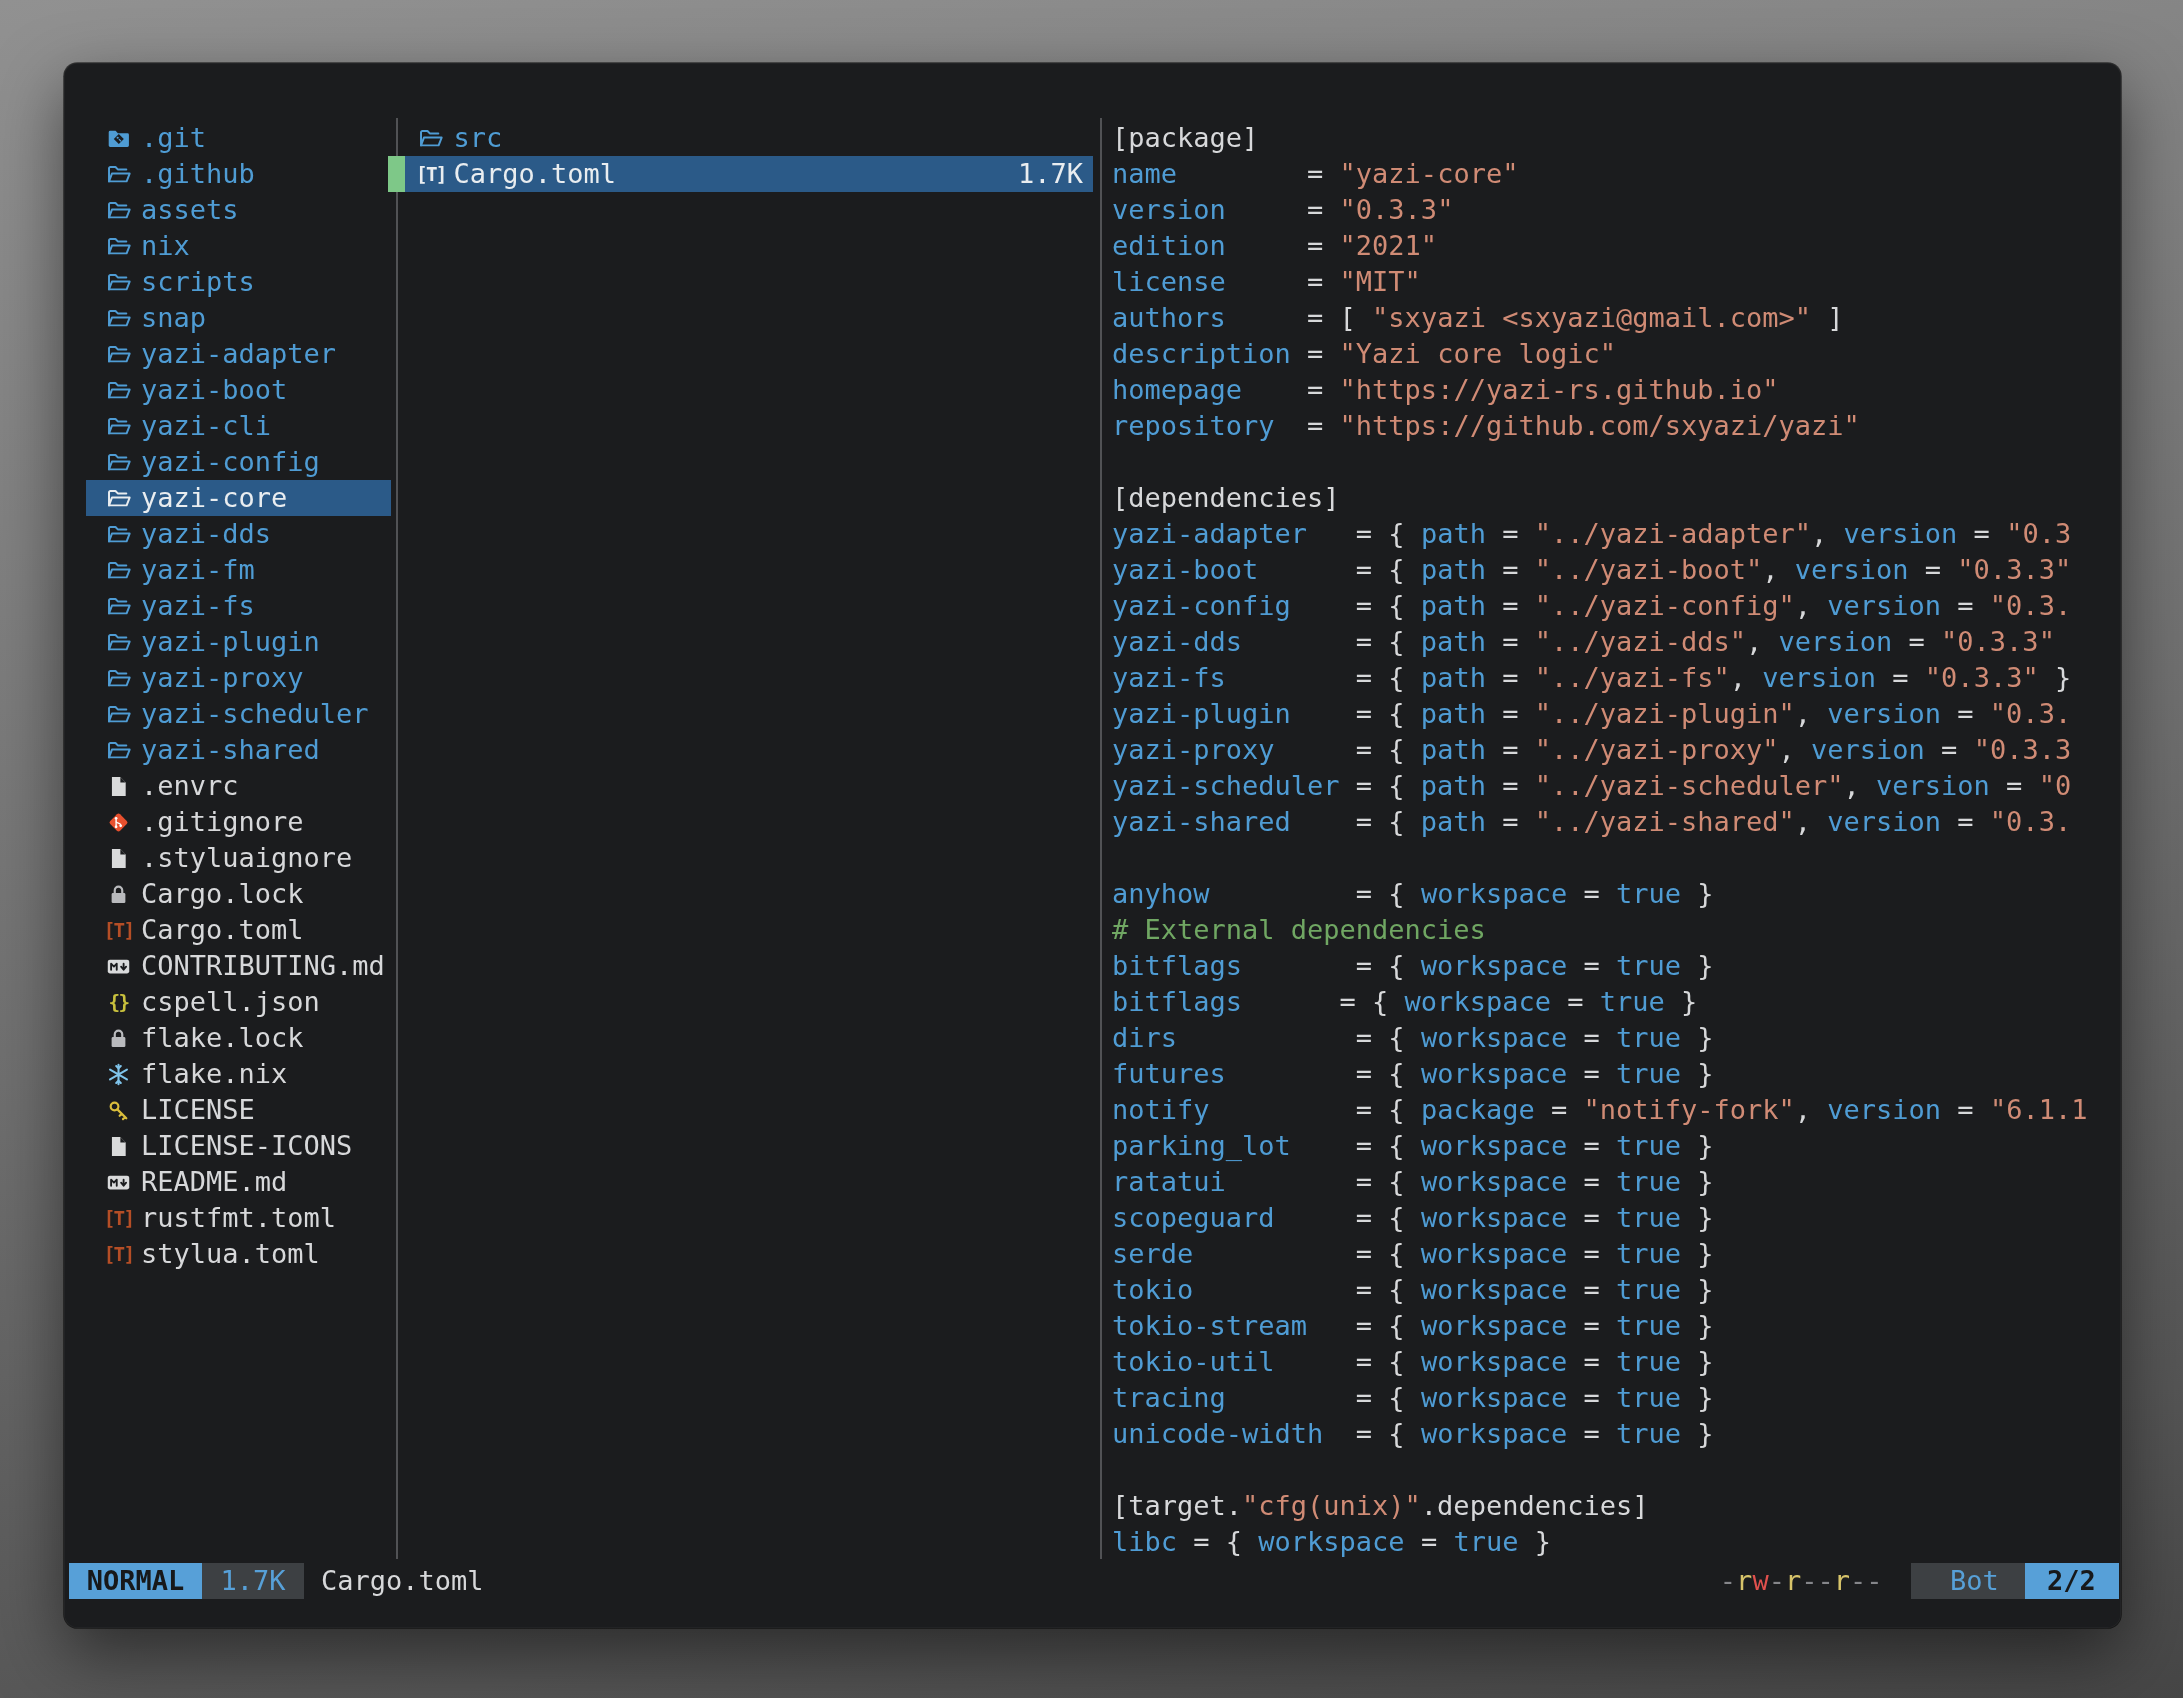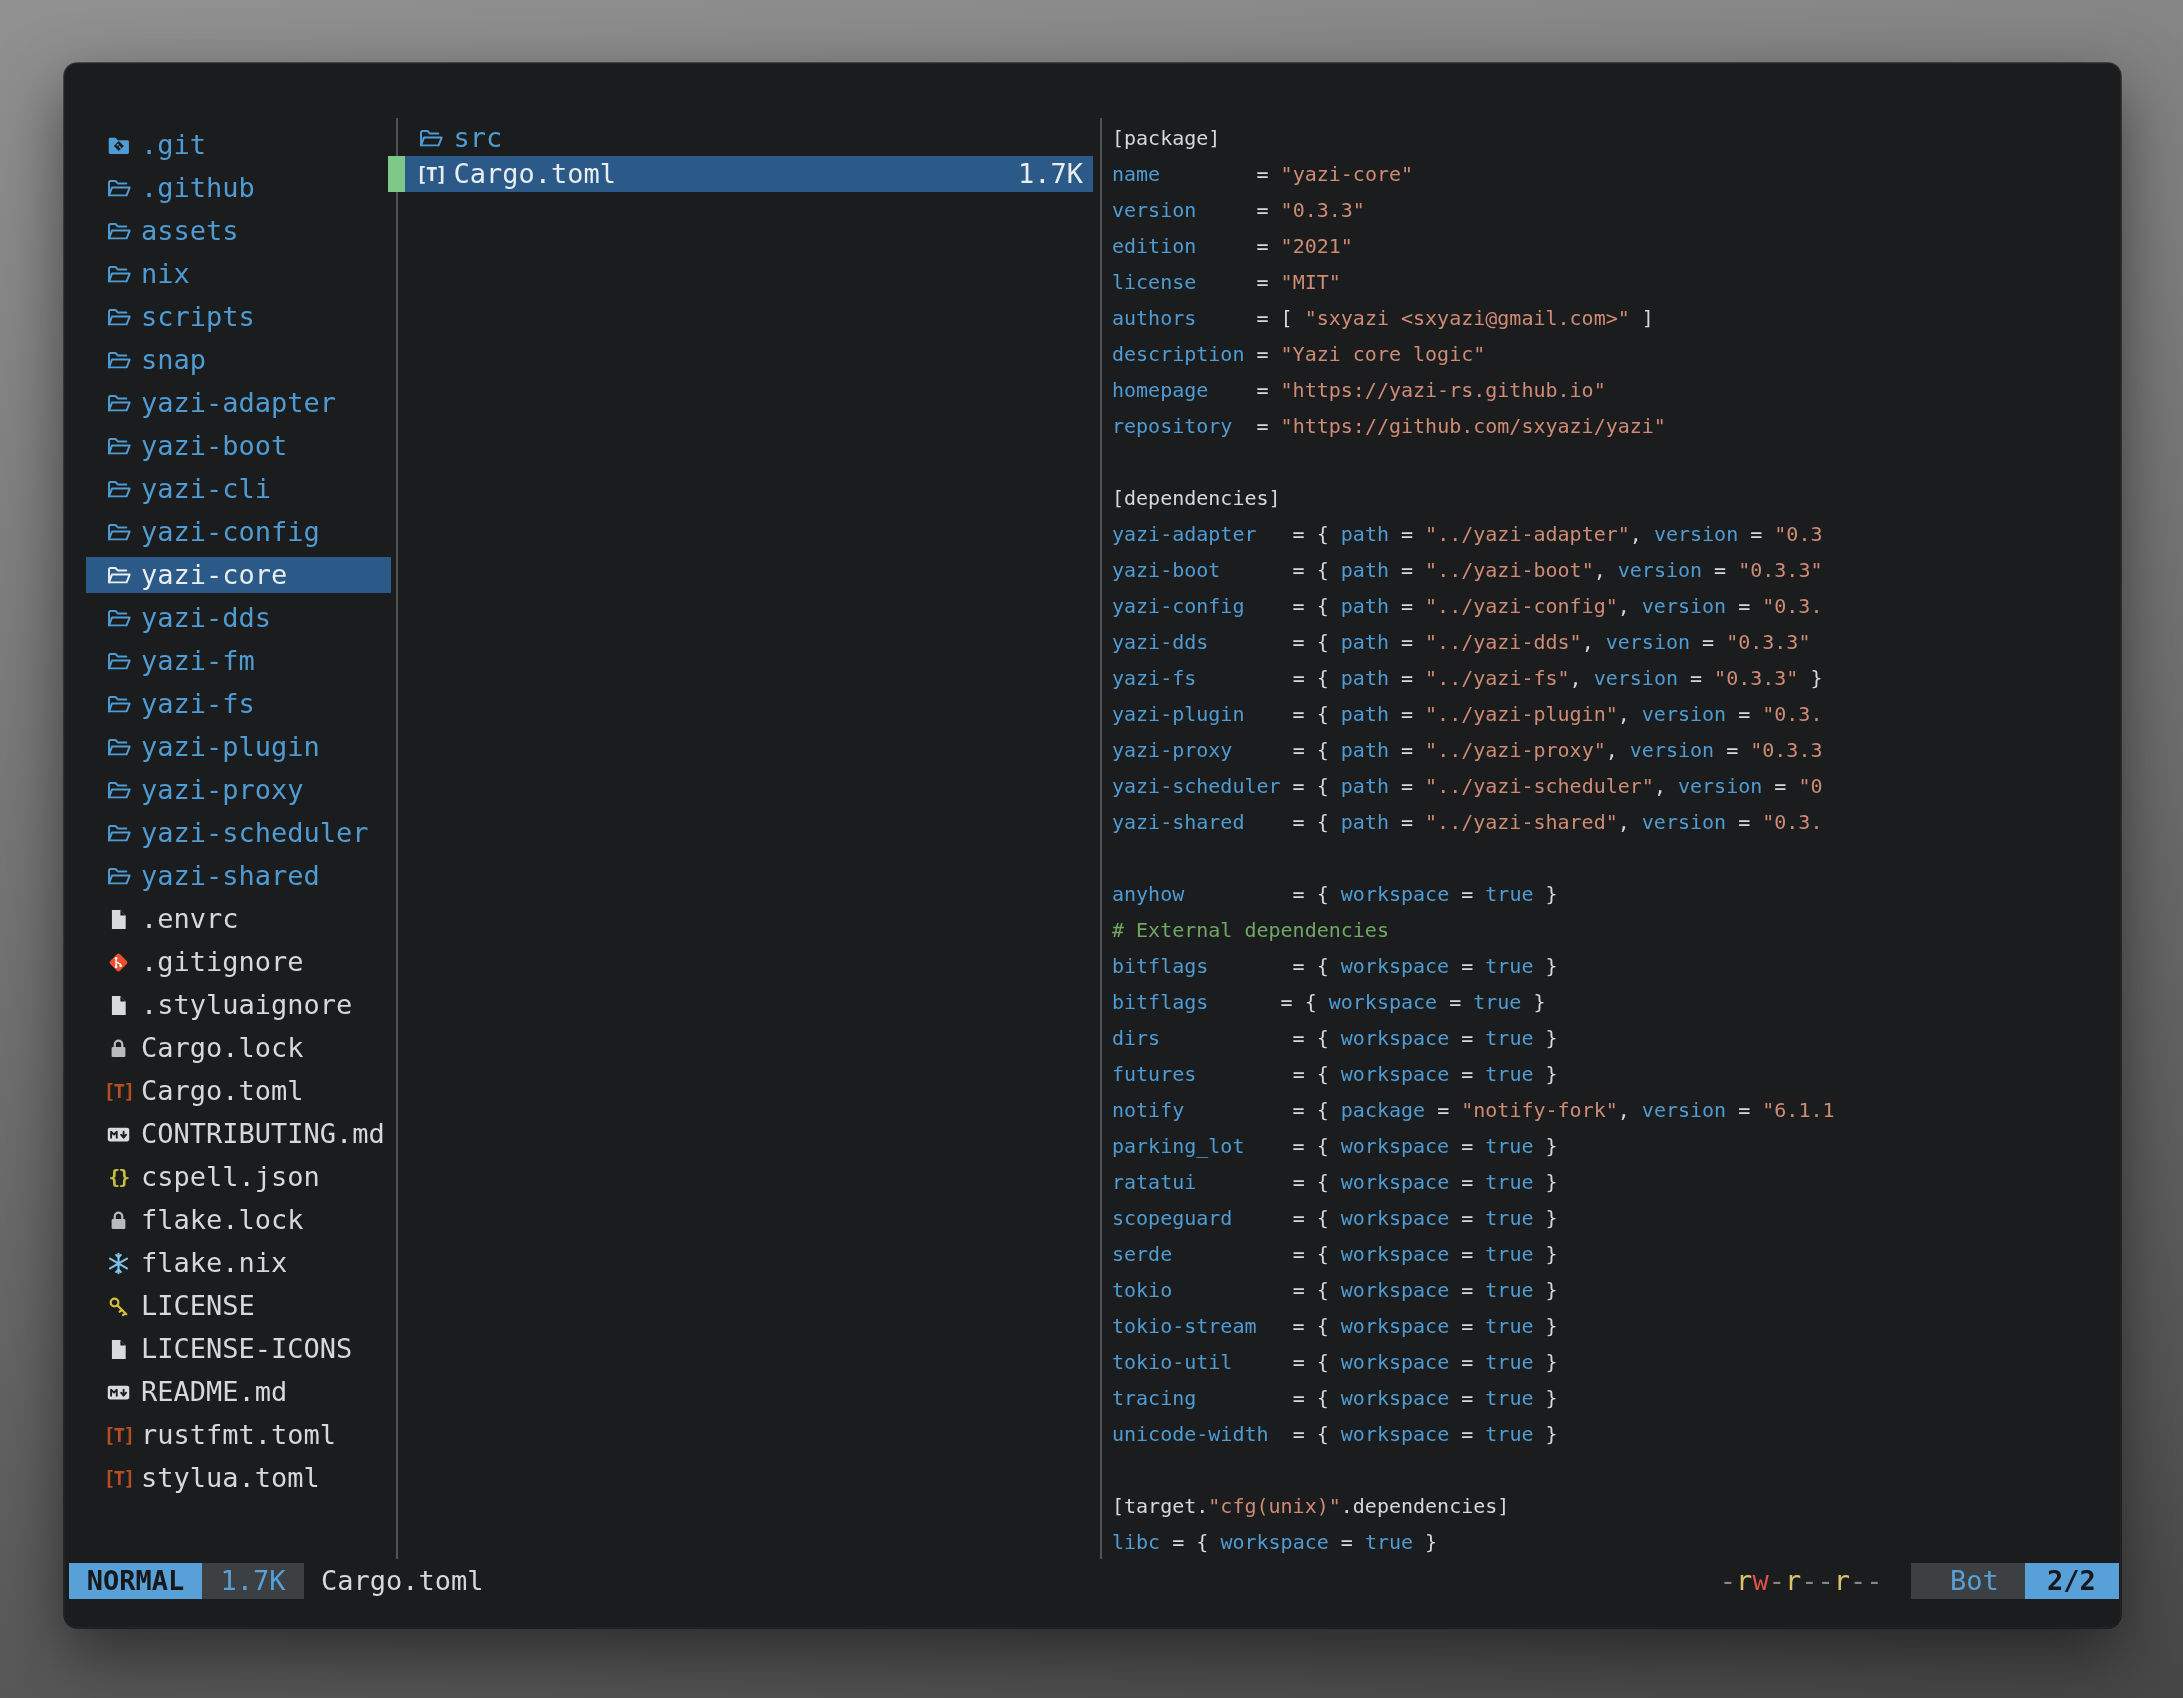--- a/index.html
+++ b/index.html
@@ -16,42 +16,42 @@
   }
   .sep{position:absolute;top:55px;width:1.7px;height:1441px;background:#515255;}
   #sep1{left:332px;} #sep2{left:1036px;}
 
   .pane{position:absolute;top:57px;}
   #parent-pane{left:22px;width:305px;}
   #current-pane{left:341px;width:688px;}
   #preview-pane{left:1048px;right:8.4px;}
 
   .row{display:flex;align-items:center;height:36px;position:relative;}
-  #parent-pane .row{padding-left:20px;margin-top:7px;}
+  #parent-pane .row{padding-left:20px;}
   #current-pane .row{padding-left:13.4px;}
   .row.selected{background:#2b5a88;}
   .cursor-bar{position:absolute;left:-17px;top:0;width:17px;height:36px;background:#7ec888;}
 
   .icon{width:25px;height:36px;display:flex;align-items:center;justify-content:center;flex:0 0 25px;}
   .icon svg{width:25px;height:25px;display:block;}
   .txt-icon{font-size:19.3px;font-weight:bold;letter-spacing:-1.7px;line-height:25px;}
   .label{margin-left:10px;white-space:pre;}
   .label-folder{color:#4f9cd4;}
   .label-file{color:#d7d8da;}
   .size{margin-left:auto;padding-right:10px;color:#e9edf0;}
 
   .ic-folder{color:#4f9cd4;} .ic-git-folder{color:#4f9cd4;}
   .ic-file{color:#d9dadb;} .ic-git{color:#e8502e;}
   .ic-lock{color:#b9babd;} .ic-toml{color:#b54e26;}
   .ic-markdown{color:#d9dadb;} .ic-json{color:#c9c13d;}
   .ic-nix{color:#7fc4eb;} .ic-key{color:#d9bd3c;}
   .row.selected .icon{color:#e9edf0;}
   .row.selected .label{color:#e9edf0;}
 
-  .code-line{margin:0;height:36px;line-height:36px;white-space:pre;font-family:"DejaVu Sans Mono",monospace;font-size:20px;}
+  .code-line{margin:0;height:36px;line-height:36px;white-space:pre;font-family:"DejaVu Sans Mono",monospace;font-size:27px;}
   .c-key{color:#4f9cd4;} .c-str{color:#d08b75;} .c-pun{color:#d7d8da;}
   .c-sec{color:#d7d8da;} .c-cmt{color:#70a763;}
 
   .statusbar{
     position:absolute;left:5px;right:2.5px;top:1500px;height:36px;
     display:flex;align-items:stretch;
   }
   .chip{display:flex;align-items:center;justify-content:center;white-space:pre;}
   .chip.mode{width:133px;background:#57a0d8;color:#17181a;font-weight:bold;}
   .chip.size-chip{width:102px;background:#3d4043;color:#57a0d8;}

